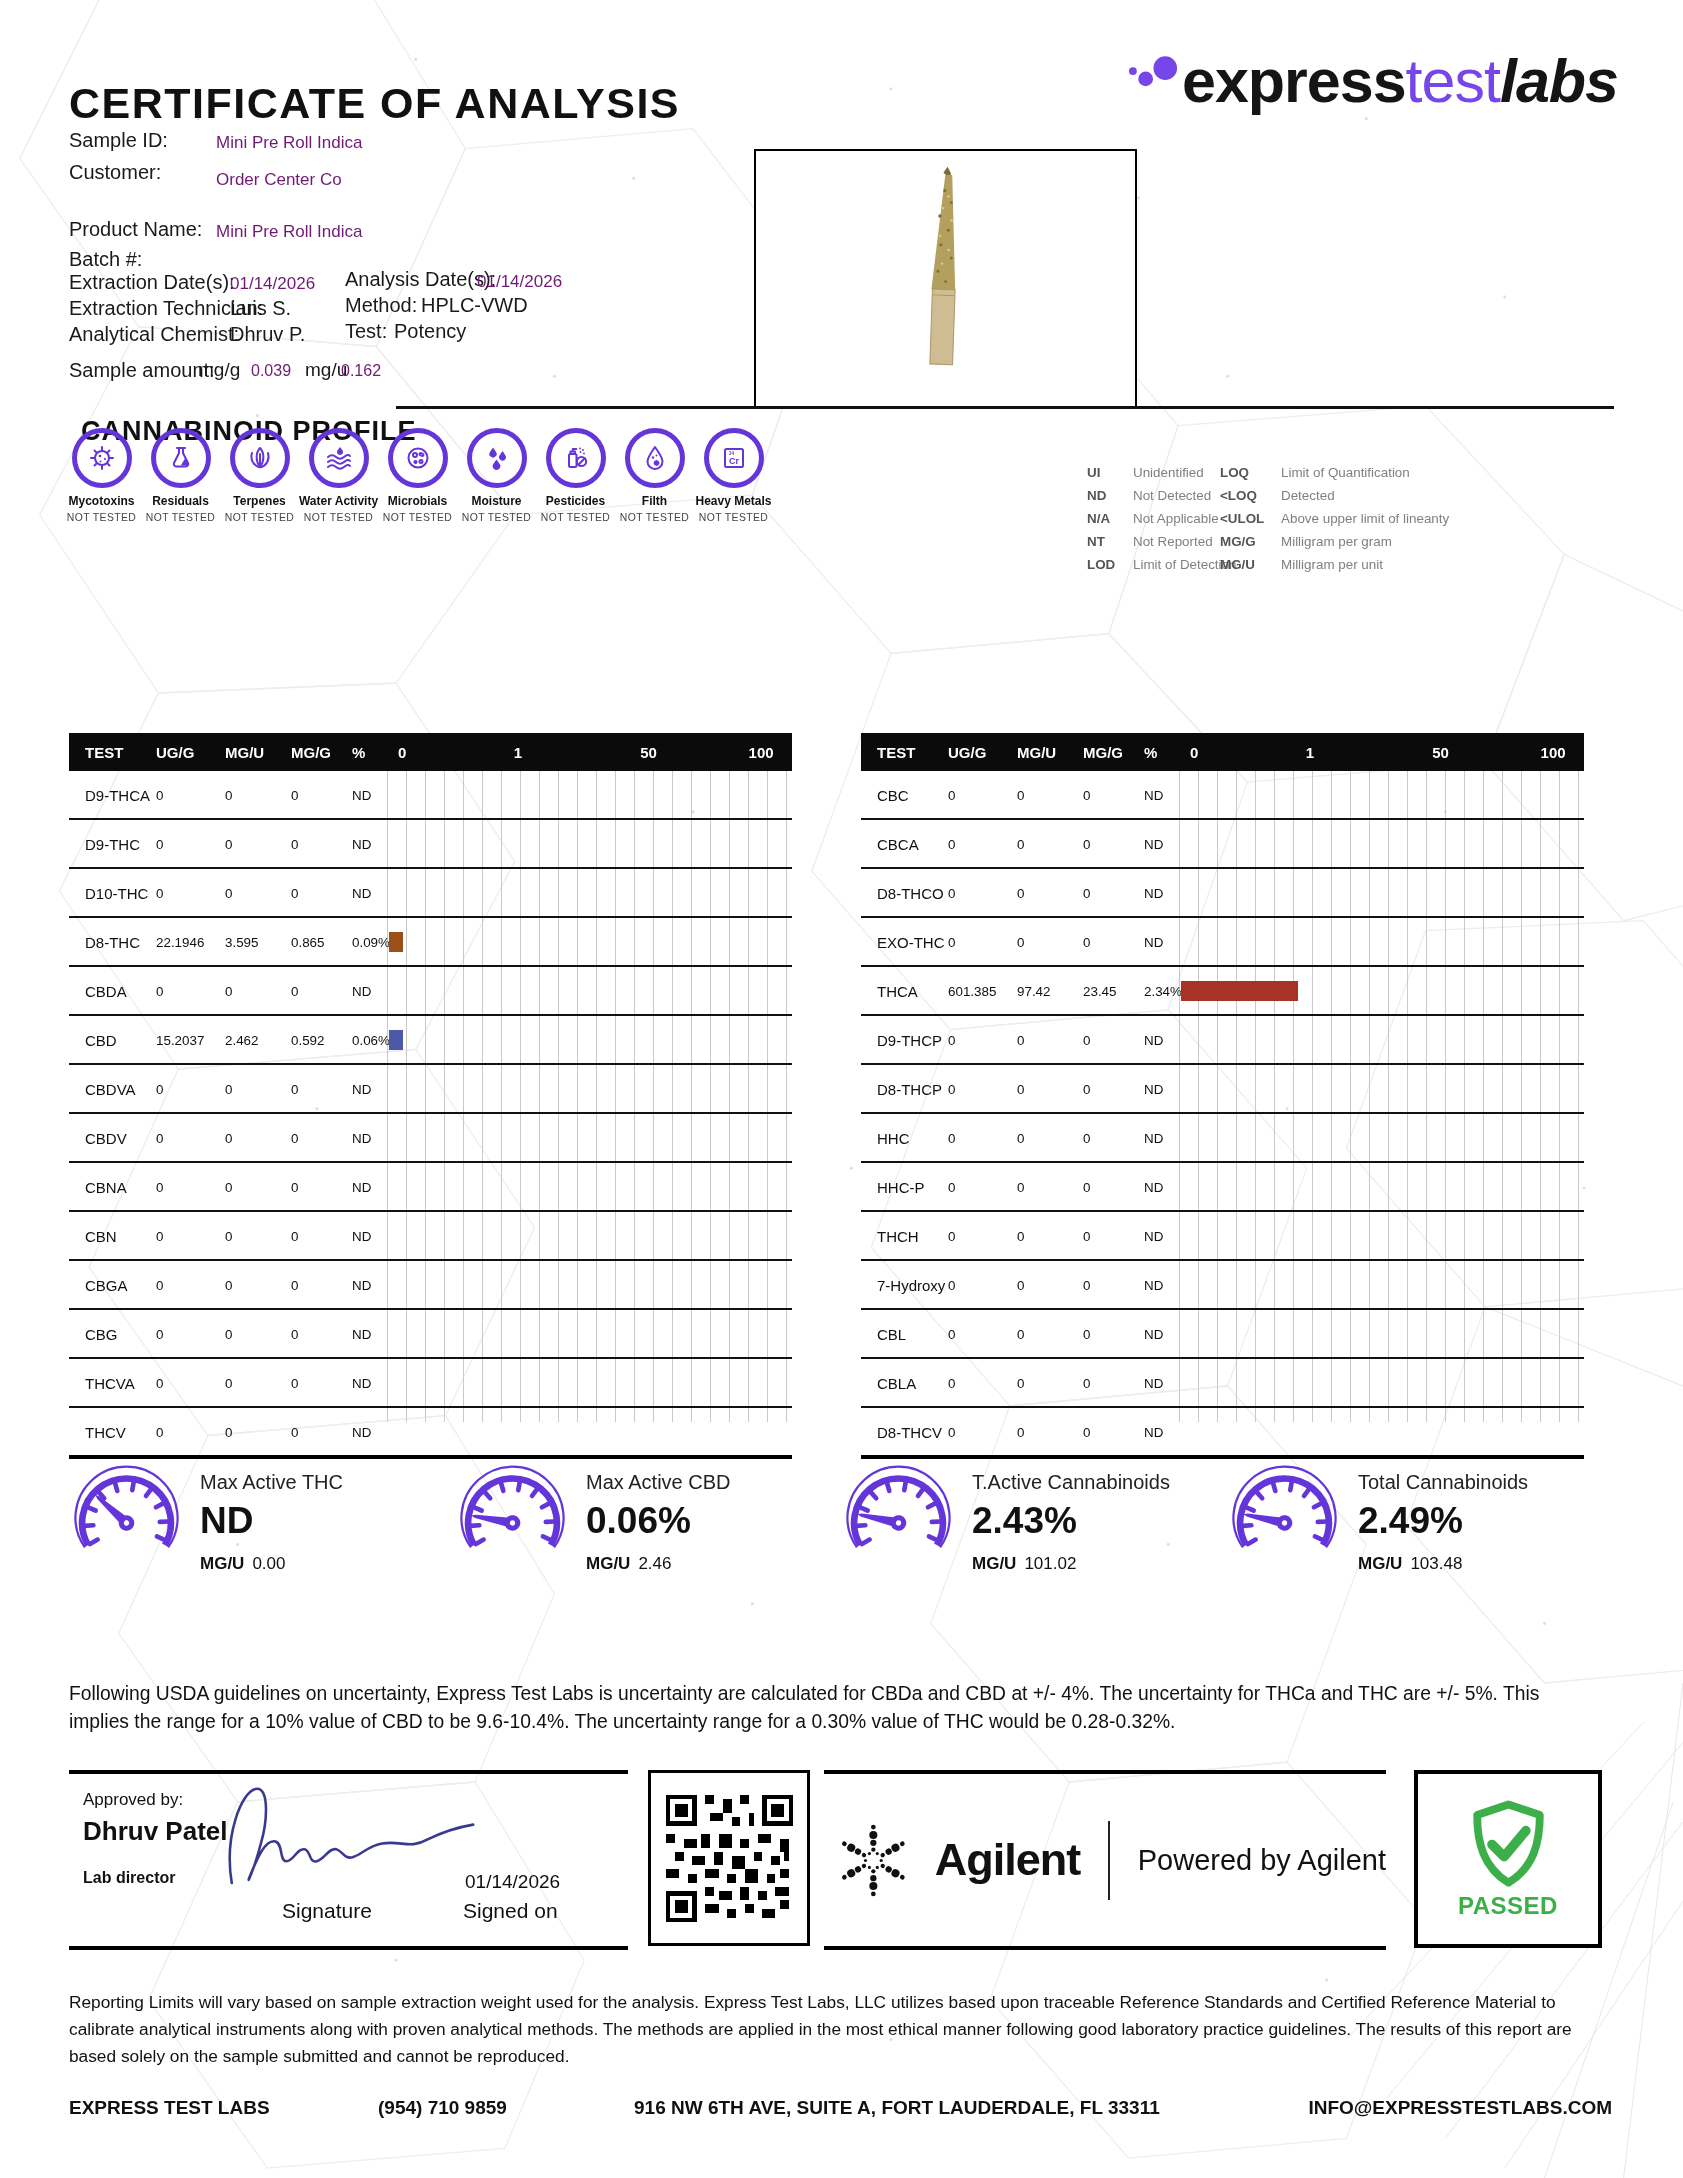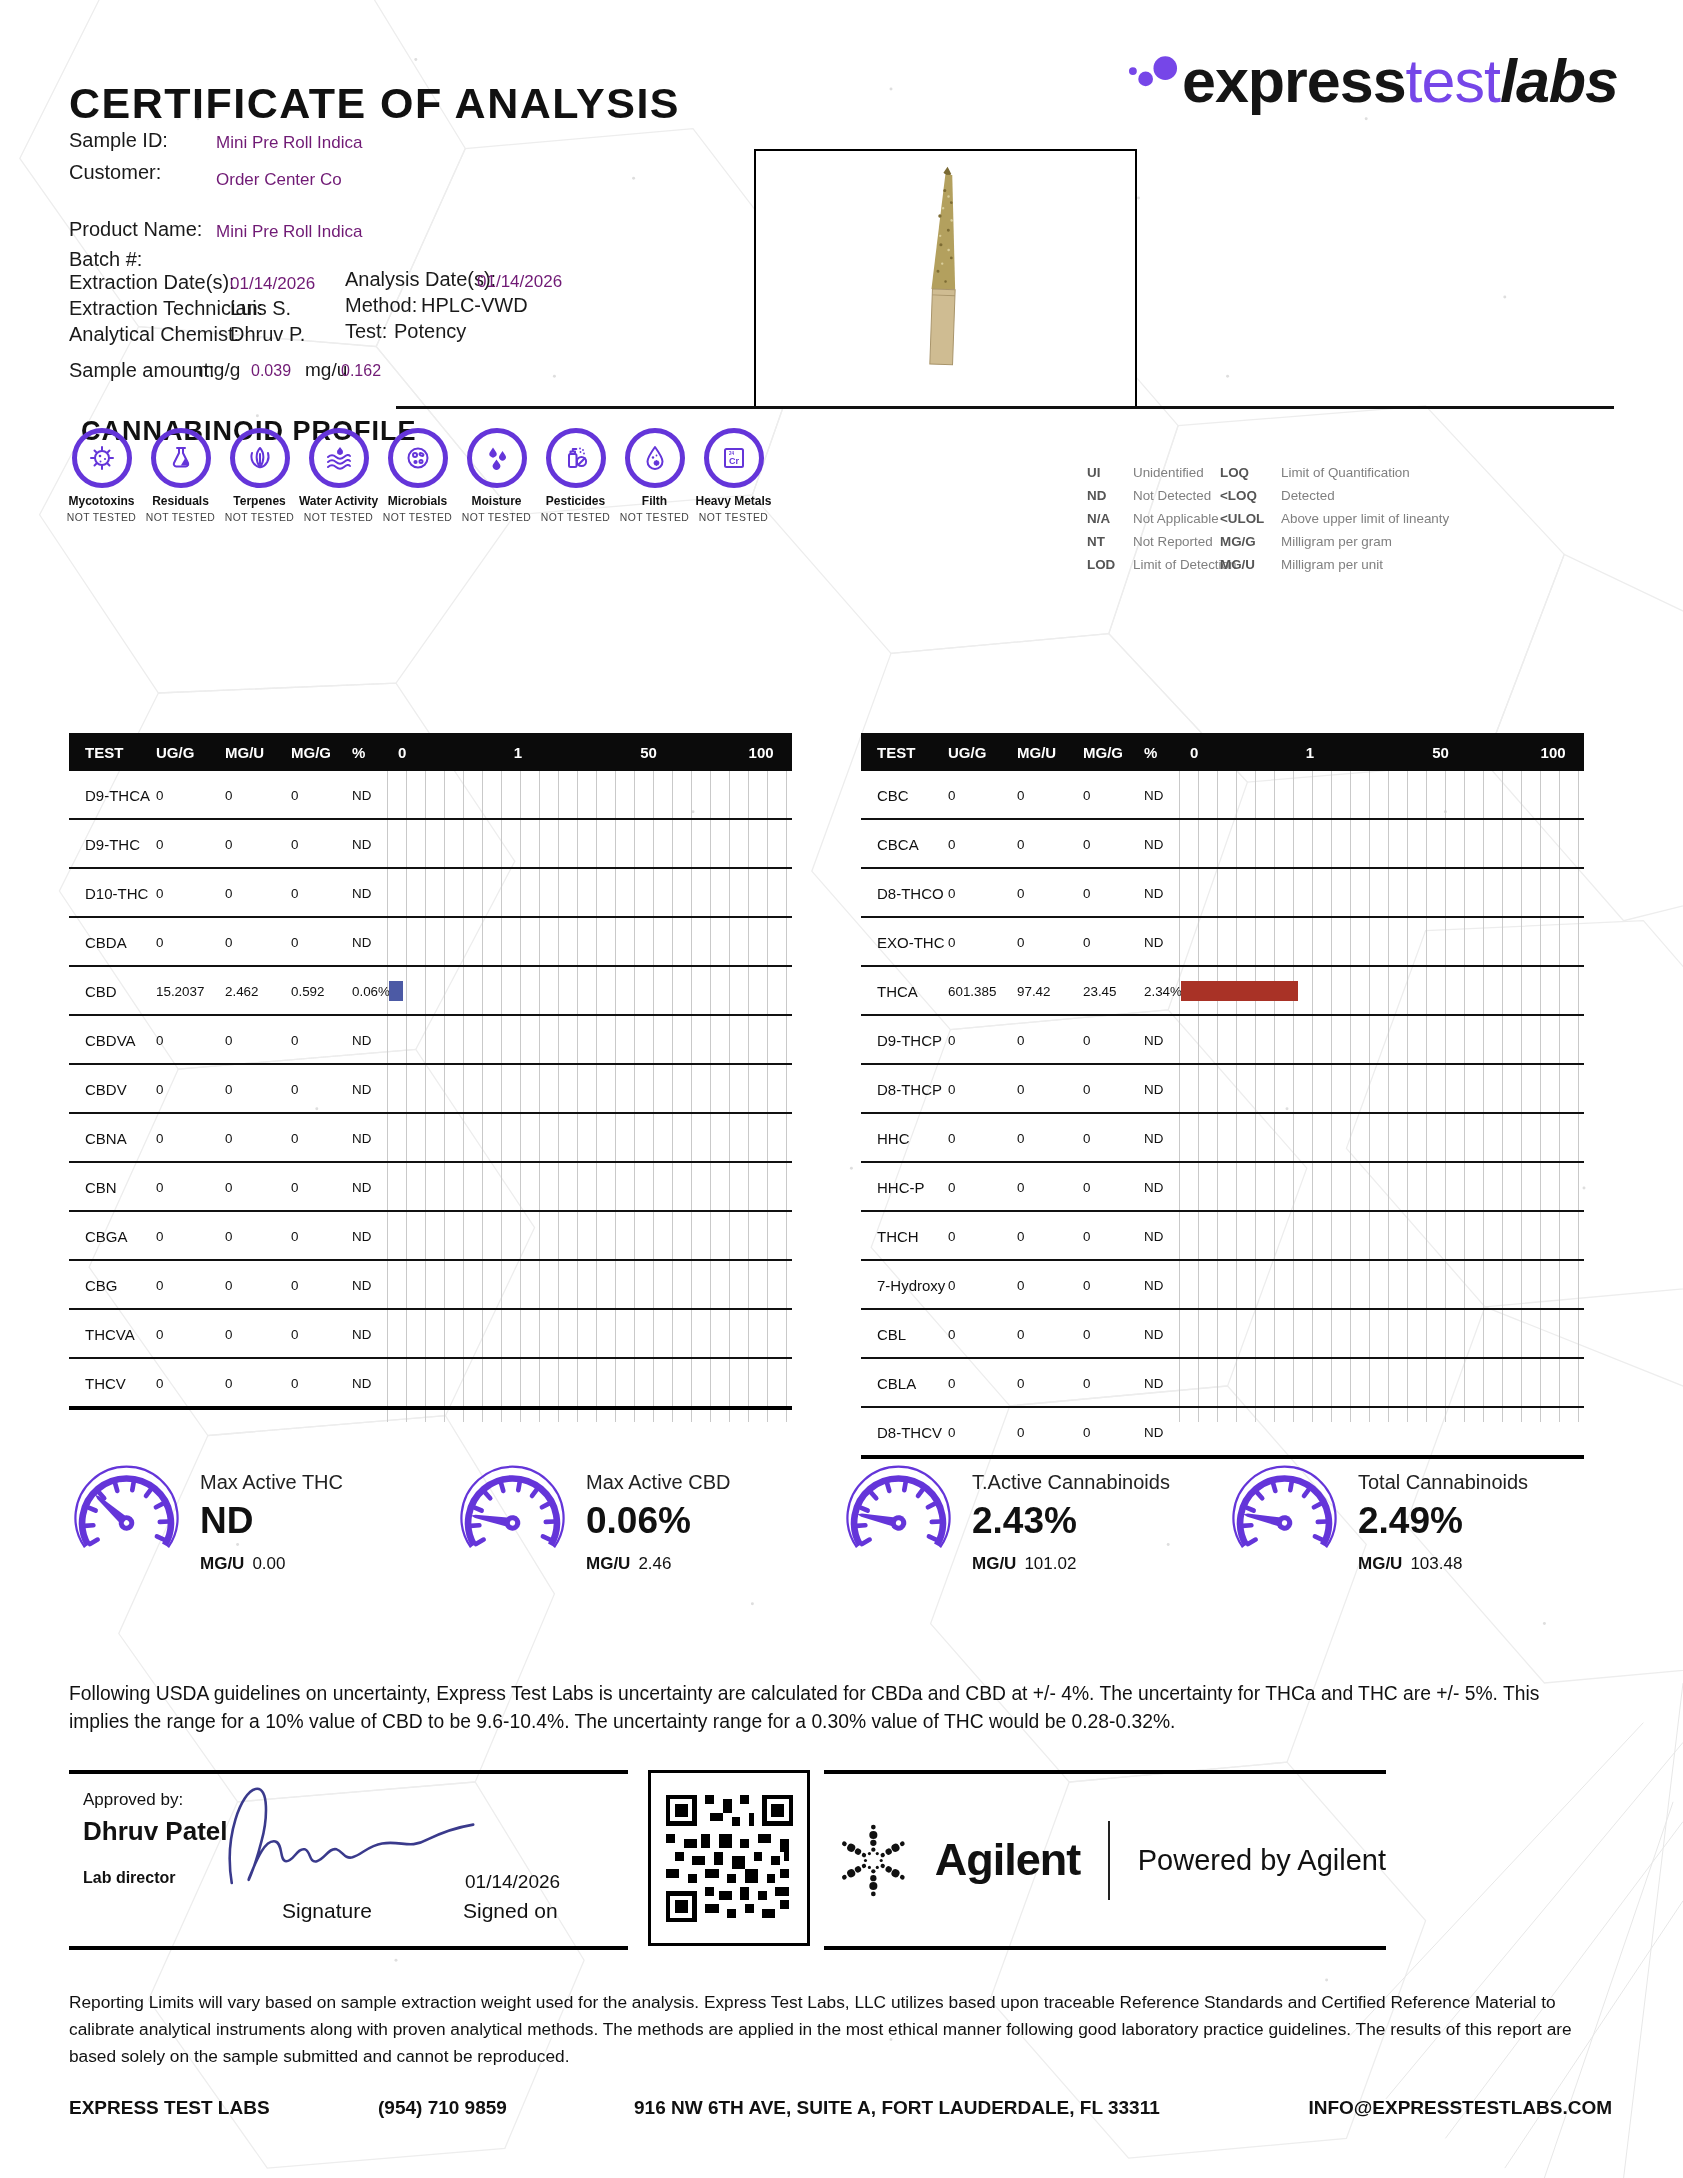--- a/index.html
+++ b/index.html
@@ -442,20 +442,28 @@
 
         <div class="trow">
           <span class="c t" style="left:16px">D10-THC</span>
           <span class="c" style="left:87px">0</span>
           <span class="c" style="left:156px">0</span>
           <span class="c" style="left:222px">0</span>
           <span class="c" style="left:283px">ND</span>
           <span class="bar" style="width: 0%; background-color: transparent;"></span>
         </div>
 
+        <div class="trow">
+          <span class="c t" style="left:16px">D8-THC</span>
+          <span class="c" style="left:87px">22.1946</span>
+          <span class="c" style="left:156px">3.595</span>
+          <span class="c" style="left:222px">0.865</span>
+          <span class="c" style="left:283px">0.09%</span>
+          <span class="bar" style="width: 1.9%; background-color: rgb(155, 79, 25);"></span>
+        </div>
 
         <div class="trow">
           <span class="c t" style="left:16px">CBDA</span>
           <span class="c" style="left:87px">0</span>
           <span class="c" style="left:156px">0</span>
           <span class="c" style="left:222px">0</span>
           <span class="c" style="left:283px">ND</span>
           <span class="bar" style="width: 0%; background-color: transparent;"></span>
         </div>
 
@@ -849,20 +857,27 @@
         <circle cx="-4" cy="7" r="1.6"></circle>
           <circle cx="4" cy="-7" r="1.6"></circle>
           <circle cx="-4" cy="-7" r="1.6"></circle>
       </g>
     </svg>
     <span class="agbrand">Agilent</span>
     <span class="agdiv"></span>
     <span class="agtag">Powered by Agilent</span>
   </div>
 
+  <div class="passbox">
+    <svg width="87" height="91" viewBox="0 0 100 104">
+      <path d="M50,6 L14,18 C14,50 21,78 50,96 C79,78 86,50 86,18 Z" fill="#fff" stroke="#3daf4a" stroke-width="9" stroke-linejoin="round"></path>
+      <path d="M31,52 L45,66 L70,36" fill="none" stroke="#3daf4a" stroke-width="11" stroke-linecap="round" stroke-linejoin="round"></path>
+    </svg>
+    <span class="passlbl">PASSED</span>
+  </div>
 
   <p class="fdisc">Reporting Limits will vary based on sample extraction weight used for the analysis. Express Test Labs, LLC utilizes based upon traceable Reference Standards and Certified Reference Material to calibrate analytical instruments along with proven analytical methods. The methods are applied in the most ethical manner following good laboratory practice guidelines. The results of this report are based solely on the sample submitted and cannot be reproduced.</p>
   <div class="frow">
     <span class="fc1">EXPRESS TEST LABS</span>
     <span class="fc2">(954) 710 9859</span>
     <span class="fc3">916 NW 6TH AVE, SUITE A, FORT LAUDERDALE, FL 33311</span>
     <span class="fc4">INFO@EXPRESSTESTLABS.COM</span>
   </div>
 
 </div>

